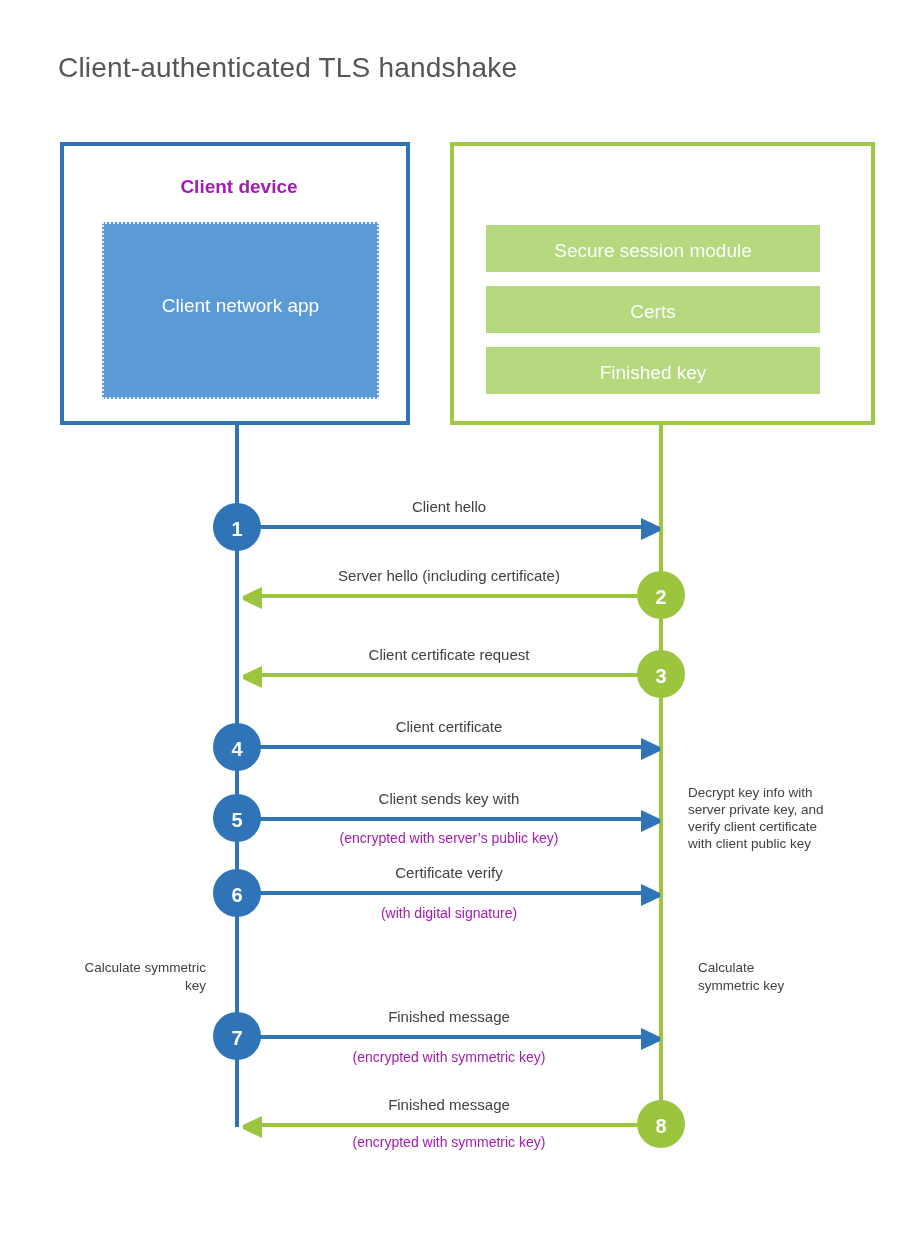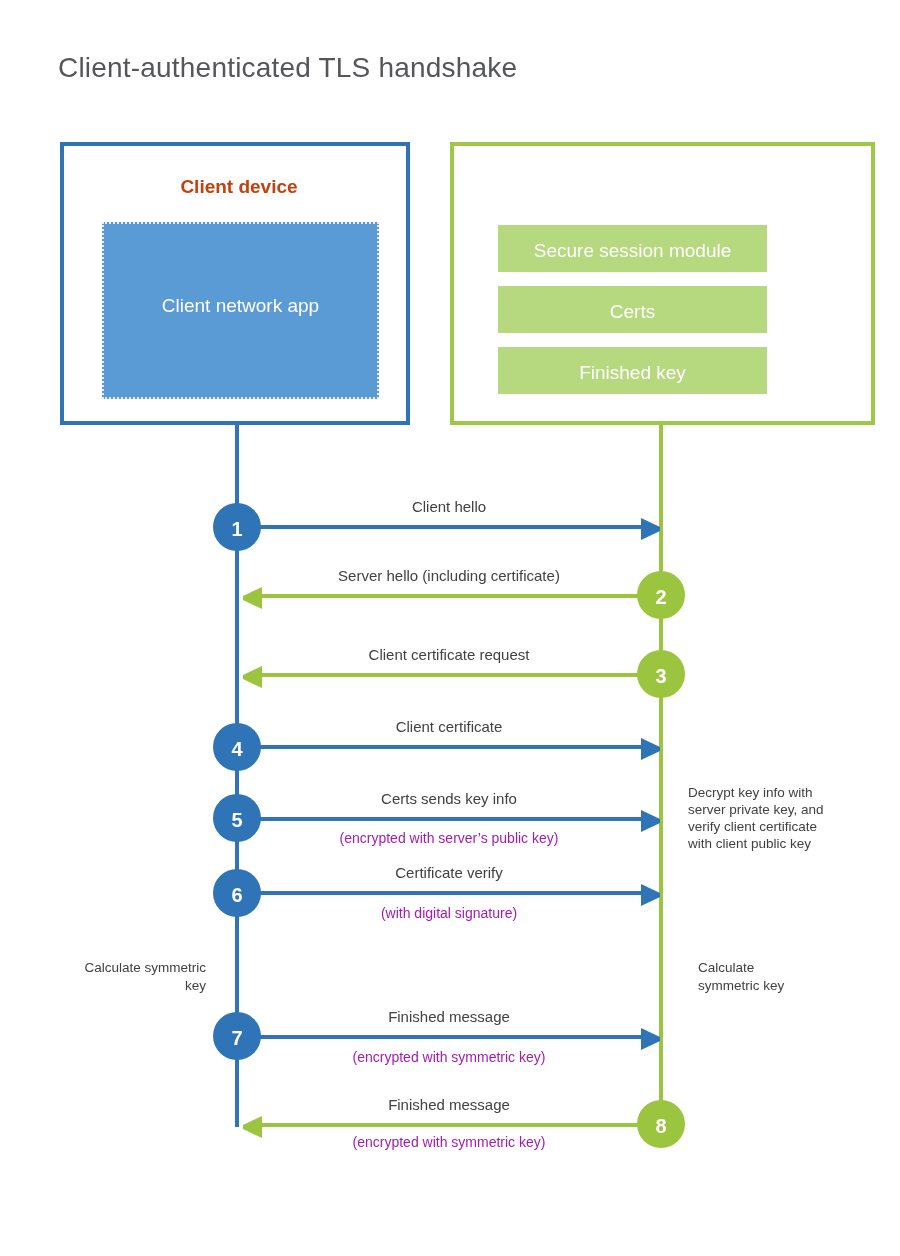--- a/index.html
+++ b/index.html
@@ -27,35 +27,35 @@
     border: 4px solid;
     background: #ffffff;
   }
   .client-box { left: 40px; top: 122px; width: 350px; height: 283px; border-color: #2e74b7; }
   .server-box { left: 430px; top: 122px; width: 425px; height: 283px; border-color: #9fc846; }
   .actor-title {
     left: 0; top: 24px; width: 100%;
     text-align: center;
     font-size: 19px;
     font-weight: bold;
-    color: #c2410c;
+    color: #a21caf;
   }
   .client-app {
     left: 34px; top: 72px; width: 277px; height: 177px;
     background: #5b9bd5;
     border: 2px dotted rgba(255,255,255,0.85);
     display: flex; align-items: center; justify-content: center;
     text-align: center;
     color: #ffffff;
     font-size: 19px;
     line-height: 27px;
     padding-bottom: 12px;
   }
   .server-bar {
-    left: 40px; width: 269px; height: 47px;
+    left: 28px; width: 334px; height: 47px;
     background: #b6d87e;
     color: #ffffff;
     font-size: 19px;
     text-align: center;
     line-height: 47px;
   }
   .bar-1 { top: 75px; }
   .bar-2 { top: 136px; }
   .bar-3 { top: 197px; }
 
@@ -140,21 +140,21 @@
   <div class="abs msg-label" style="top:624px">Client certificate request</div>
   <div class="abs arrow-head left green" style="left:219px; top:646px"></div>
   <div class="abs arrow-line green" style="left:237px; top:653px; width:404px"></div>
   <div class="abs step-circle green" style="top:630px">3</div>
 
   <div class="abs msg-label" style="top:696px">Client certificate</div>
   <div class="abs arrow-line blue" style="left:217px; top:725px; width:406px"></div>
   <div class="abs arrow-head right blue" style="left:621px; top:718px"></div>
   <div class="abs step-circle blue" style="top:703px">4</div>
 
-  <div class="abs msg-label" style="top:768px">Certs sends key info</div>
+  <div class="abs msg-label" style="top:768px">Client sends key with</div>
   <div class="abs arrow-line blue" style="left:217px; top:797px; width:406px"></div>
   <div class="abs arrow-head right blue" style="left:621px; top:790px"></div>
   <div class="abs msg-sub" style="top:808px">(encrypted with server’s public key)</div>
   <div class="abs step-circle blue" style="top:774px">5</div>
 
   <div class="abs msg-label" style="top:842px">Certificate verify</div>
   <div class="abs arrow-line blue" style="left:217px; top:871px; width:406px"></div>
   <div class="abs arrow-head right blue" style="left:621px; top:864px"></div>
   <div class="abs msg-sub" style="top:883px">(with digital signature)</div>
   <div class="abs step-circle blue" style="top:849px">6</div>

